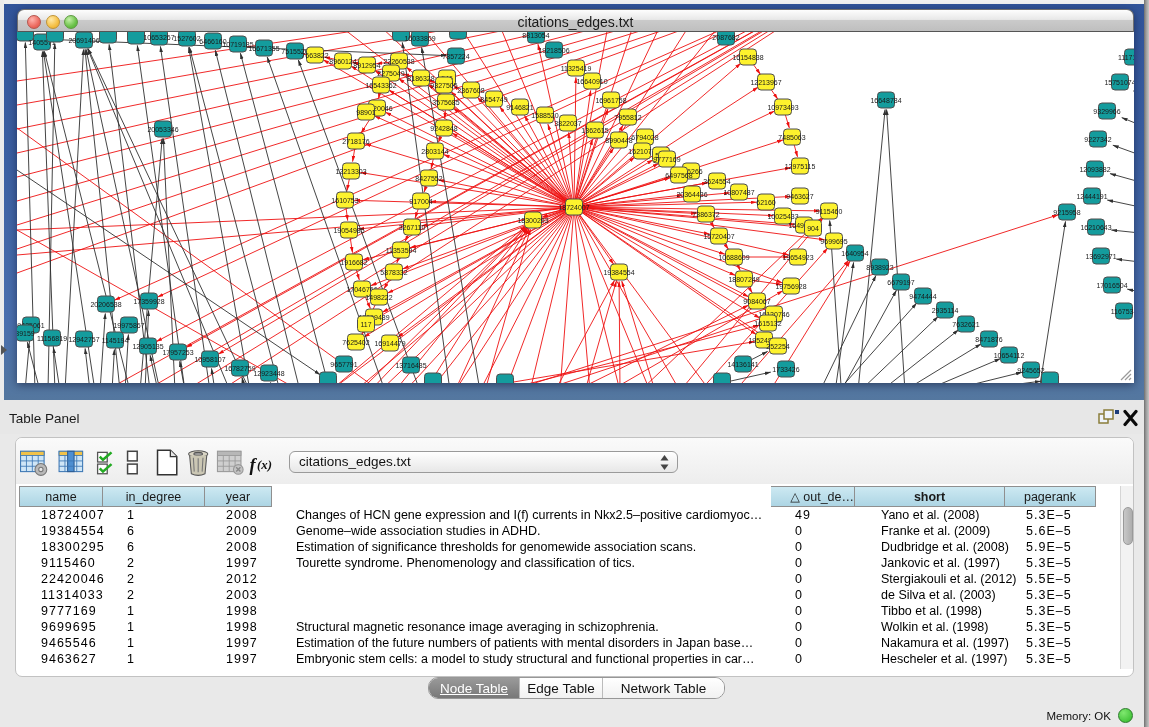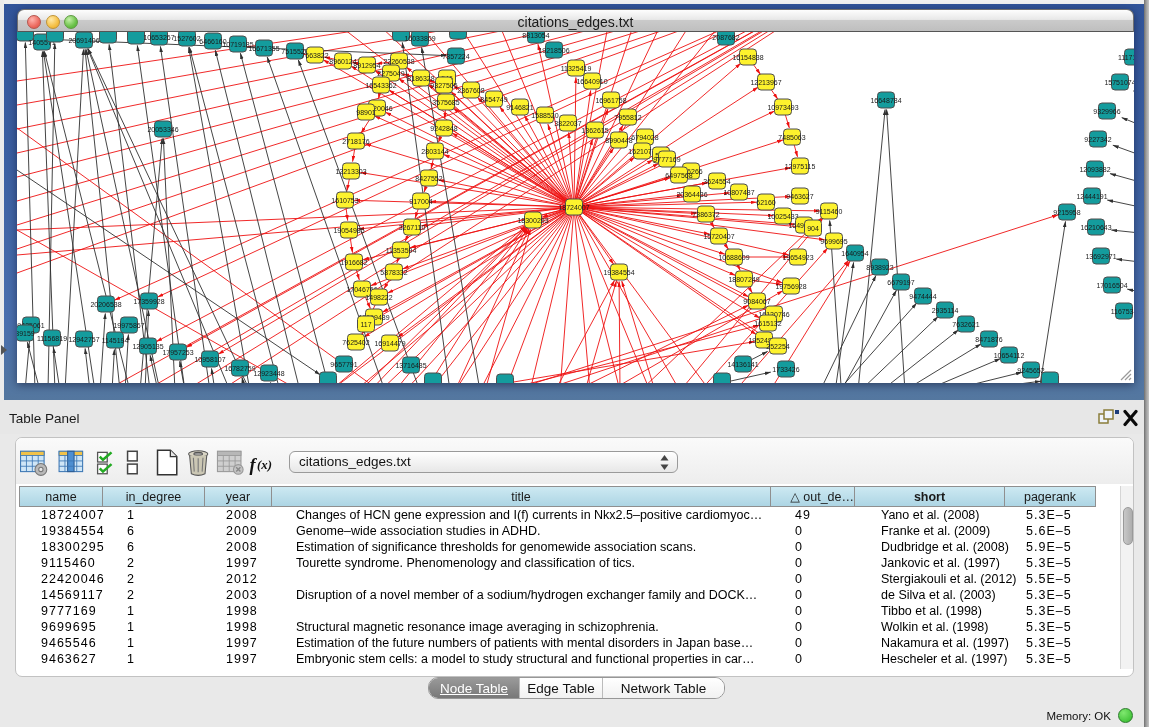--- a/index.html
+++ b/index.html
@@ -653,21 +653,20 @@
 <div id="combo">citations_edges.txt
  <svg width="9" height="15" style="position:absolute;right:8px;top:2.5px" viewBox="0 0 9 15">
       <path d="M4.5,0 L8.5,5.5 L0.5,5.5 Z" fill="#444"></path>
       <path d="M4.5,15 L8.5,9.5 L0.5,9.5 Z" fill="#444"></path>
     </svg>
 </div>
 <div id="thead">
  <div class="hc" style="left:0; width:84px; border-left:1px solid #8f8f8f">name</div>
  <div class="hc" style="left:84px; width:102px;">in_degree</div>
  <div class="hc" style="left:186px; width:67px;">year</div>
- <div class="hc" style="left:253px; width:499px;">title</div>
  <div class="hc" style="left:752px; width:84px; text-align:right; padding-left:6px;">△ out_de…</div>
  <div class="hc" style="left:836px; width:150px;font-weight:bold;">short</div>
  <div class="hc" style="left:986px; width:91px;">pagerank</div>
 </div>
 <div class="trow" style="top:508px">
 <span class="n" style="left:22px">18724007</span>
     <span class="n" style="left:108px">1</span>
 <span class="n" style="left:207px">2008</span>
     <span style="left:277px">Changes of HCN gene expression and I(f) currents in Nkx2.5–positive cardiomyoc…</span>
 <span class="n" style="left:776px">49</span>
@@ -703,24 +702,23 @@
   </div>
 <div class="trow" style="top:572px">
 <span class="n" style="left:22px">22420046</span>
     <span class="n" style="left:108px">2</span>
 <span class="n" style="left:207px">2012</span>
 <span class="n" style="left:776px">0</span>
     <span style="left:862px">Stergiakouli et al. (2012)</span>
 <span class="n" style="left:1007px">5.5E–5</span>
   </div>
 <div class="trow" style="top:588px">
-<span class="n" style="left:22px">14569117</span>
+<span class="n" style="left:22px">11314033</span>
     <span class="n" style="left:108px">2</span>
 <span class="n" style="left:207px">2003</span>
-    <span style="left:277px">Disruption of a novel member of a sodium/hydrogen exchanger family and DOCK…</span>
 <span class="n" style="left:776px">0</span>
     <span style="left:862px">de Silva et al. (2003)</span>
 <span class="n" style="left:1007px">5.3E–5</span>
   </div>
 <div class="trow" style="top:604px">
 <span class="n" style="left:22px">9777169</span>
     <span class="n" style="left:108px">1</span>
 <span class="n" style="left:207px">1998</span>
 <span class="n" style="left:776px">0</span>
     <span style="left:862px">Tibbo et al. (1998)</span>

